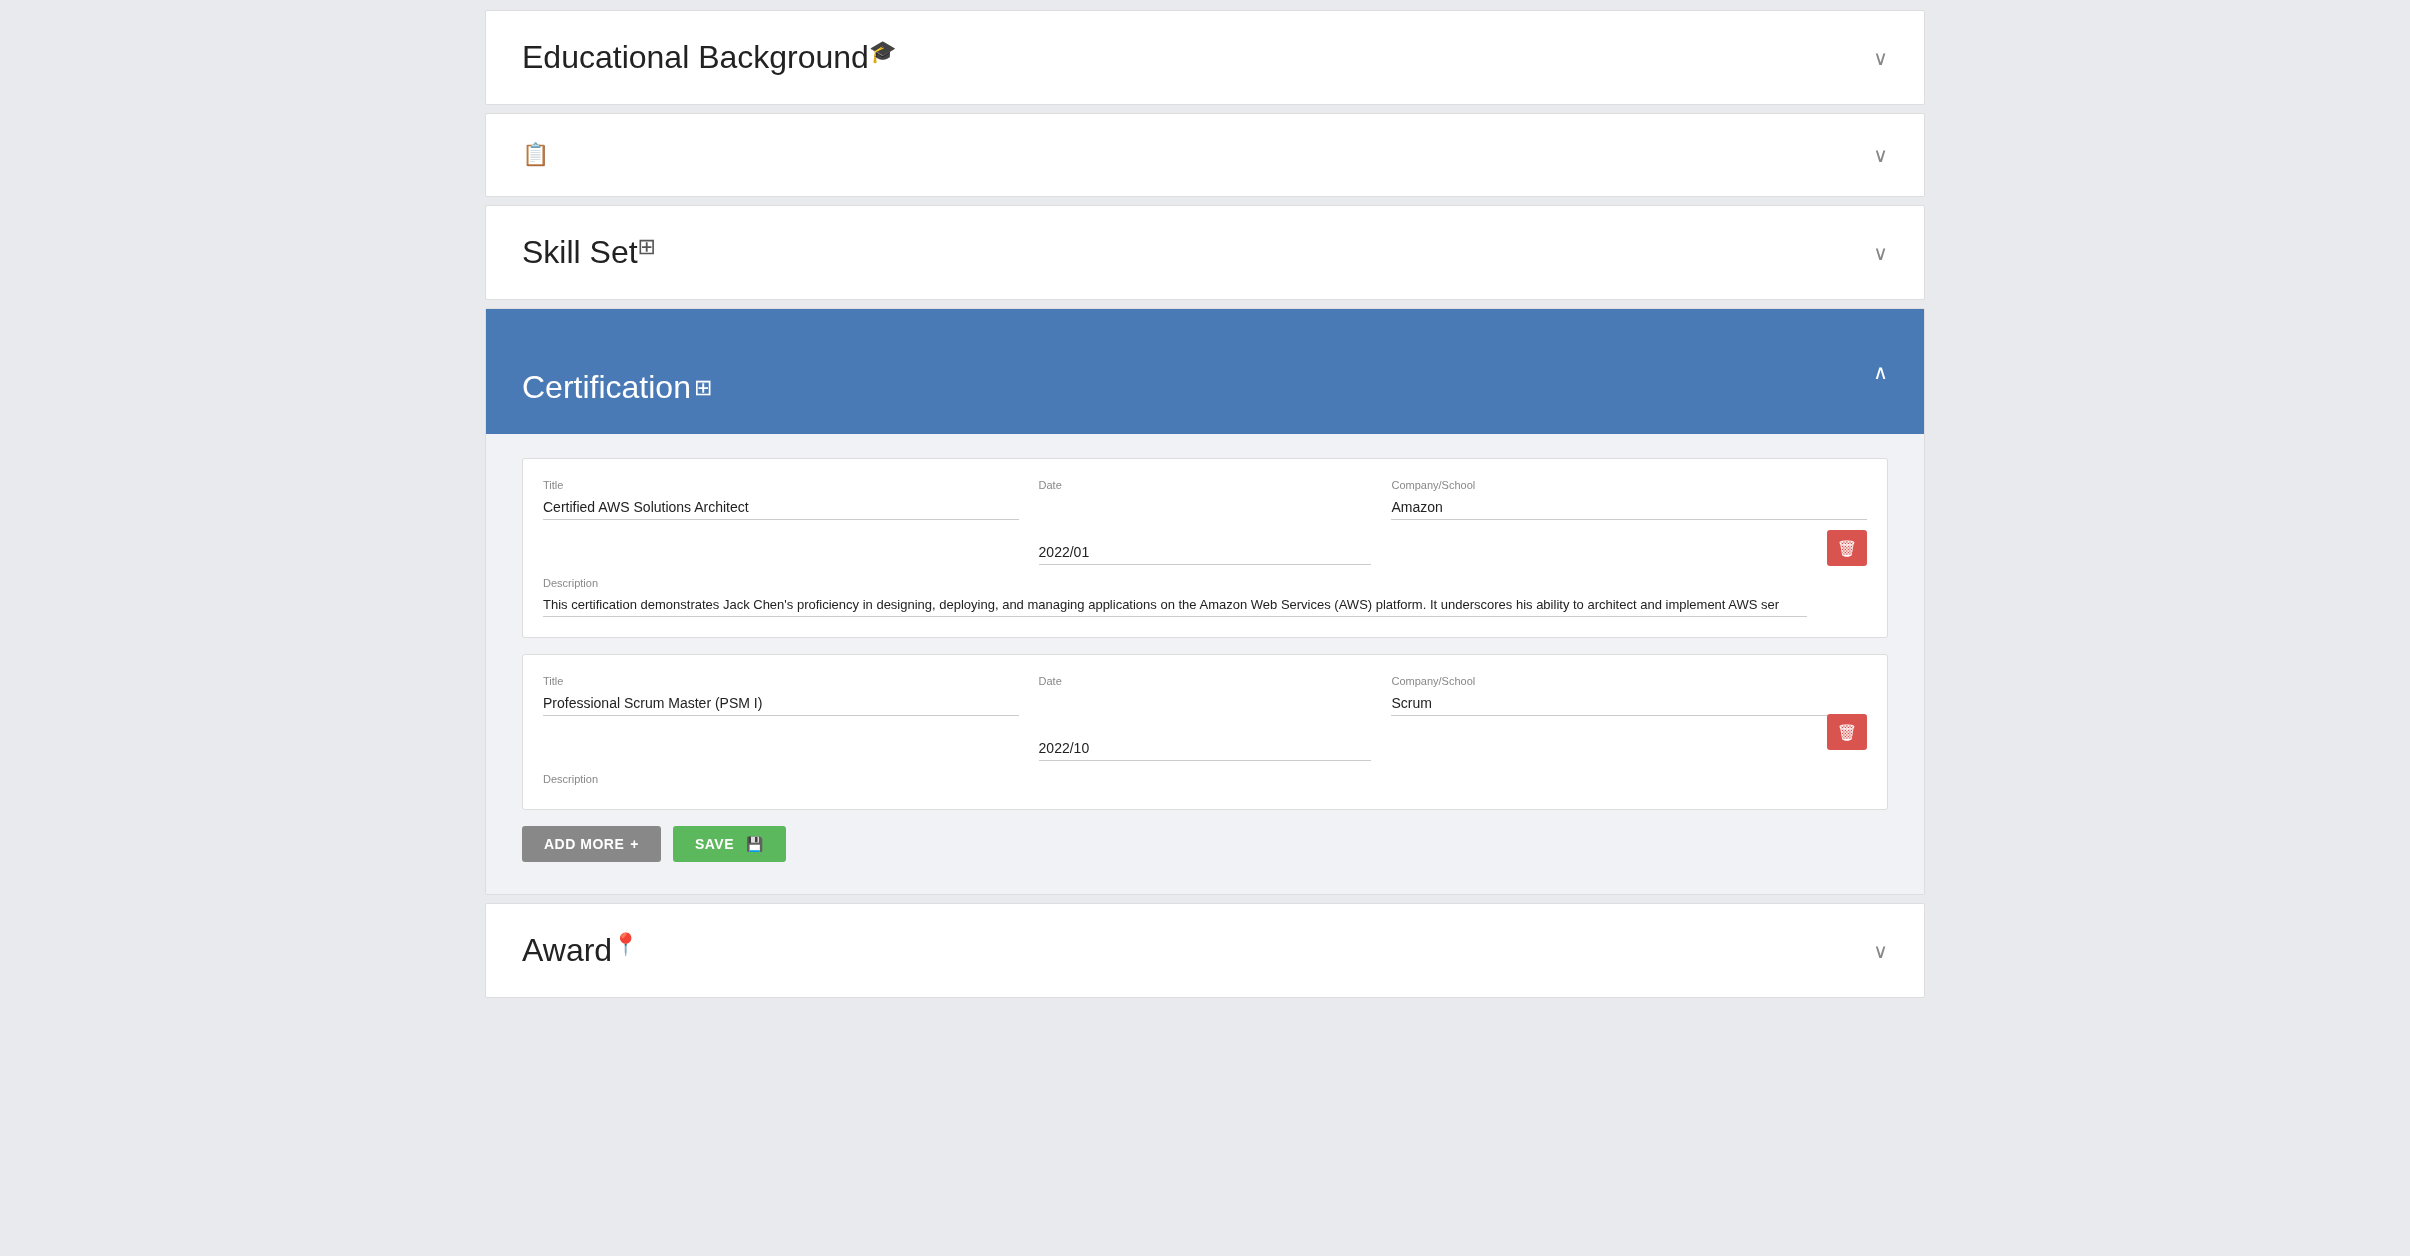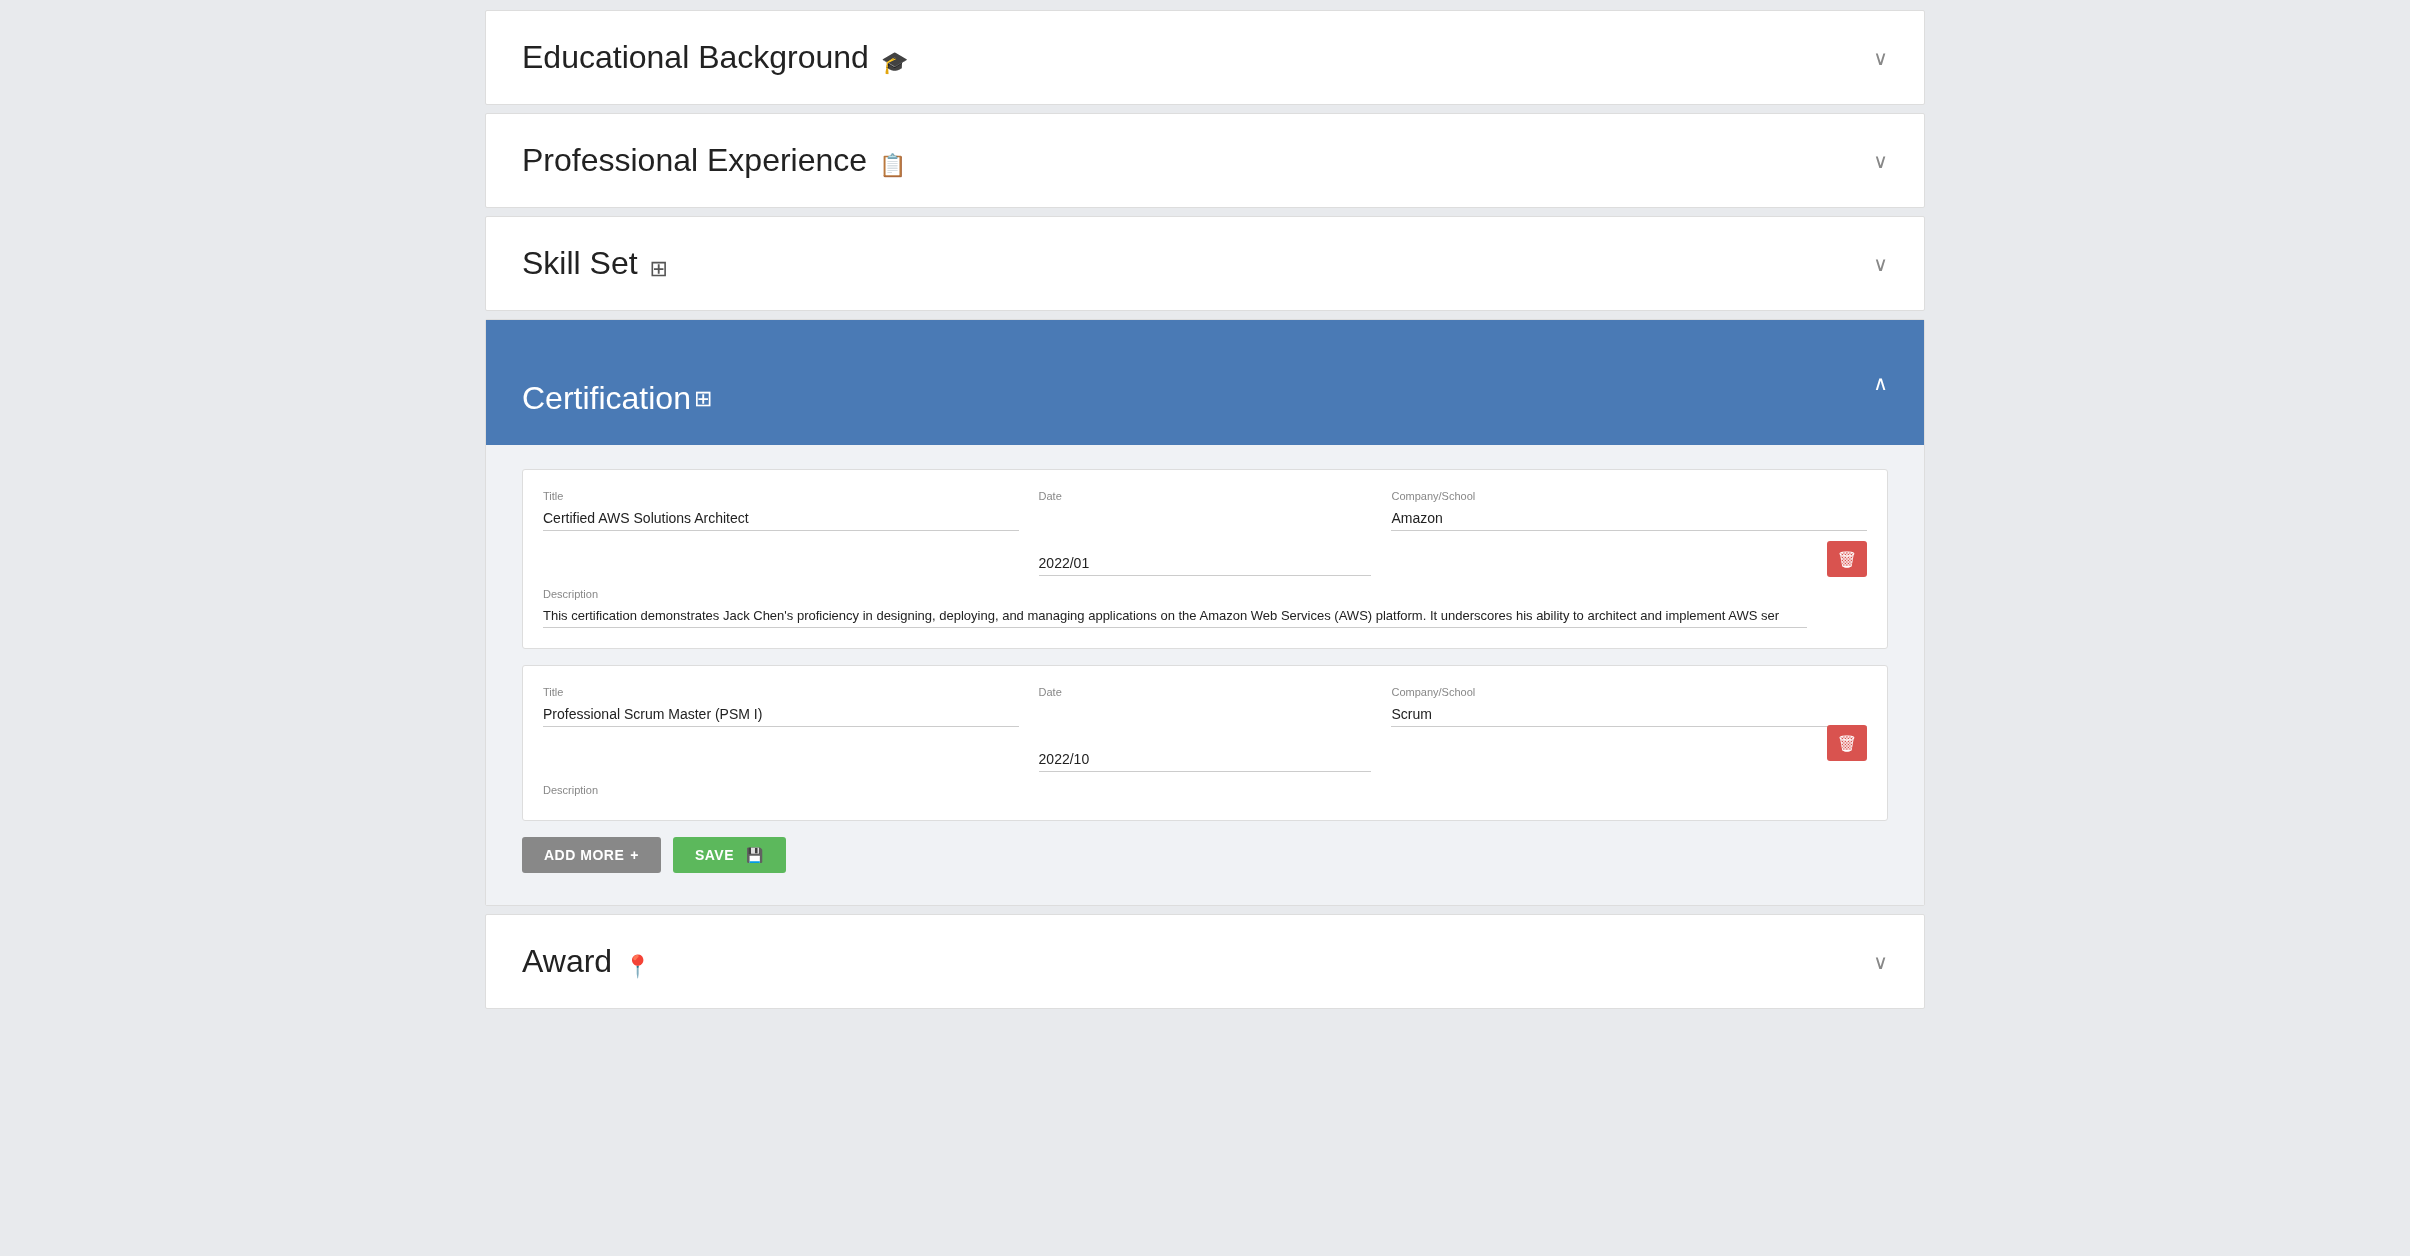--- a/index.html
+++ b/index.html
@@ -29,22 +29,21 @@
       border-bottom: 1px solid #eee;
     }
     .section-header.collapsed {
       border-bottom: none;
     }
     .section-title {
       font-size: 32px;
       font-weight: 400;
       color: #222;
       display: flex;
-      align-items: flex-end;
-      gap: 12px;
+      align-items: flex-start;
     }
     .section-icon {
       font-size: 22px;
       color: #555;
     }
     .chevron {
       font-size: 20px;
       color: #888;
     }
 
@@ -212,21 +211,20 @@
         <span>Educational Background</span>
         <span class="section-icon">🎓</span>
       </div>
       <span class="chevron">∨</span>
     </div>
   </div>
 
   <div class="section-card">
     <div class="section-header collapsed">
       <div class="section-title">
-        <span>Professional Experience</span>
         <span class="section-icon">📋</span>
       </div>
       <span class="chevron">∨</span>
     </div>
   </div>
 
   <div class="section-card">
     <div class="section-header collapsed">
       <div class="section-title">
         <span>Skill Set</span>

